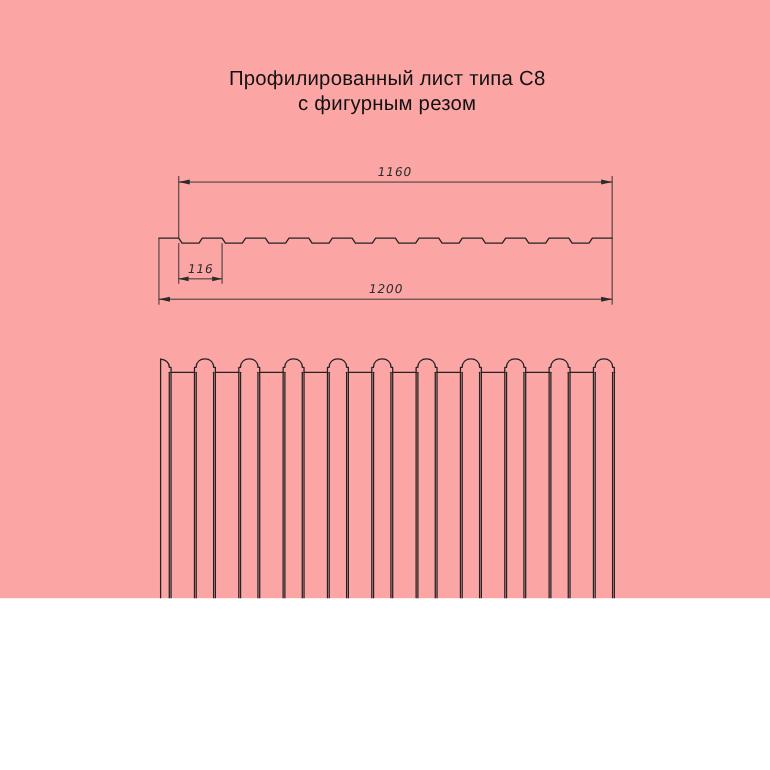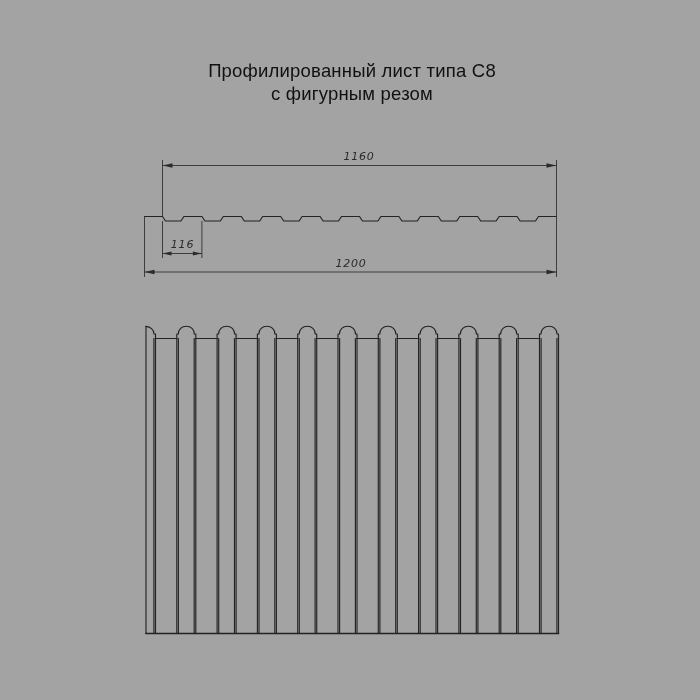--- a/index.html
+++ b/index.html
@@ -1,16 +1,16 @@
 <!DOCTYPE html>
 <html><head>
 <meta charset="utf-8">
 <style>
   html,body{margin:0;padding:0;background:#ffffff;}
-  .stage{position:relative;width:700px;height:700px;background:#a3a3a3;overflow:hidden;
+  .stage{position:relative;width:700px;height:544px;background:#fca5a5;overflow:hidden;
          font-family:"Liberation Sans",sans-serif;}
   svg{display:block;}
   .title-text{font-family:"Liberation Sans",sans-serif;font-size:18.5px;fill:#111111;letter-spacing:.2px;}
   .dim-text{font-family:"DejaVu Sans",sans-serif;font-style:italic;font-size:11px;fill:#2b2b2b;letter-spacing:.8px;}
   .thin{stroke:#2b2b2b;stroke-width:.85;fill:none;}
   .prof{stroke:#232323;stroke-width:1.15;fill:none;stroke-linejoin:round;stroke-linecap:round;}
   .thick{stroke:#232323;stroke-width:1.45;fill:none;}
   .arrow{fill:#2b2b2b;stroke:none;}
 </style>
 </head>

